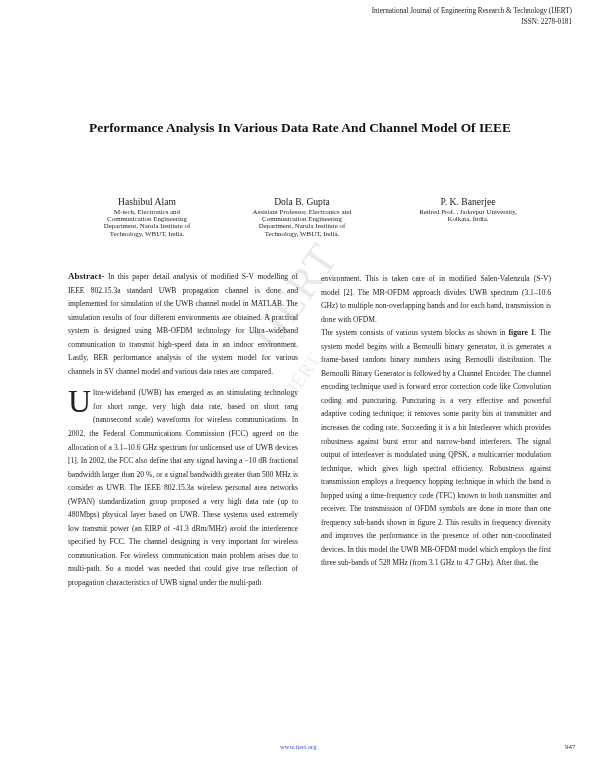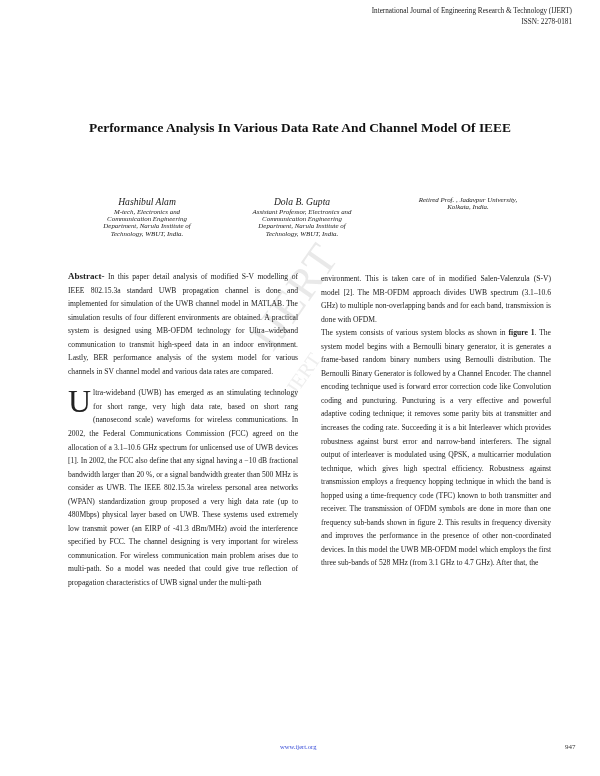--- a/index.html
+++ b/index.html
@@ -11,21 +11,21 @@
       position: absolute; right: 28px; top: 6px; text-align: right;
       font-size: 7.2px; line-height: 10.5px; color: #222;
     }
     .title {
       position: absolute; left: 60px; width: 480px; top: 120px;
       text-align: center; font-weight: bold; font-size: 13.4px; line-height: 16px;
       color: #111;
     }
     .author {
       position: absolute; top: 196px; text-align: center;
-      font-size: 6.9px; line-height: 7.2px; color: #222; font-style: italic;
+      font-size: 6.9px; line-height: 7.2px; color: #222;
     }
     .author .name { font-size: 9.6px; line-height: 12px; display: block; }
     .author .aff { display: block; white-space: pre-line; }
     .col {
       position: absolute; top: 270px; width: 230px;
       font-size: 7.6px; line-height: 13.55px; text-align: justify; color: #222;
     }
     .col-left { left: 68px; }
     .col-right { left: 321px; top: 272px; }
     .abstract { }
@@ -77,20 +77,21 @@
 Technology, WBUT, India.</span>
 </div>
 <div class="author" style="left:222px; width:160px;">
   <span class="name">Dola B. Gupta</span>
   <span class="aff">Assistant Professor, Electronics and
 Communication Engineering
 Department, Narula Institute of
 Technology, WBUT, India.</span>
 </div>
 <div class="author" style="left:388px; width:160px;">
+  <span class="name">P. K. Banerjee</span>
   <span class="aff">Retired Prof. , Jadavpur University,
 Kolkata, India.</span>
 </div>
 
 <div class="watermark">IJERT</div>
 <div class="watermark-small">IJERT</div>
 
 <div class="col col-left">
   <div class="abstract">
     <span class="lead">Abstract-</span><span> In this paper detail analysis of modified S-V modelling of IEEE 802.15.3a standard UWB propagation channel is done and implemented for simulation of the UWB channel model in MATLAB. The simulation results of four different environments are obtained. A practical system is designed using MB-OFDM technology for Ultra–wideband communication to transmit high-speed data in an indoor environment. Lastly, BER performance analysis of the system model for various channels in SV channel model and various data rates are compared.</span>

